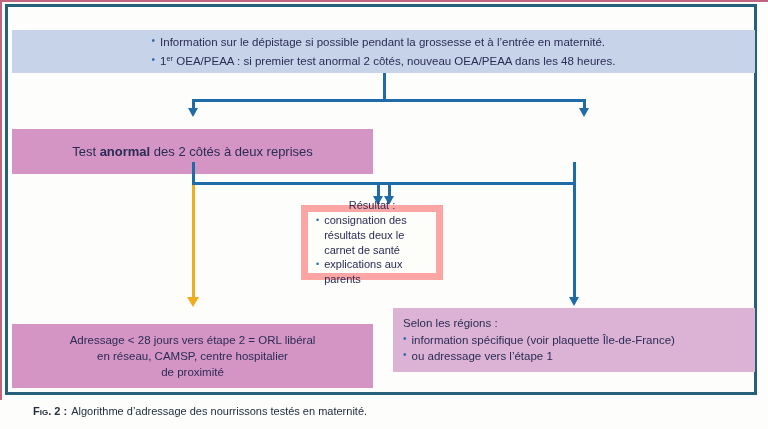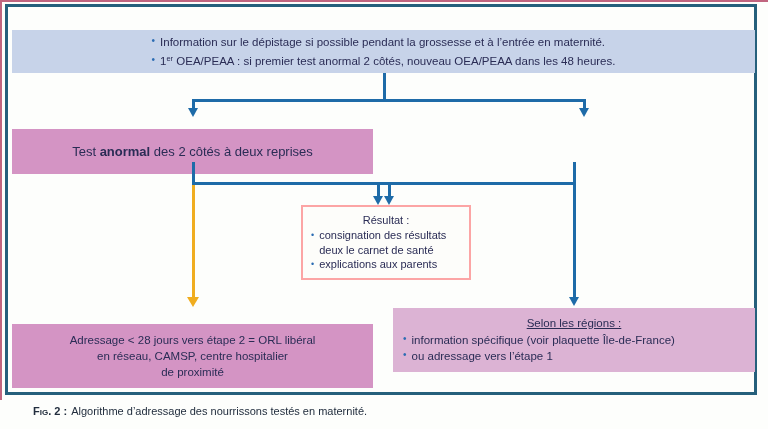--- a/index.html
+++ b/index.html
@@ -38,40 +38,40 @@
     left:12px;top:117px;width:361px;height:45px;
     background:#d494c4;font-size:13px;margin-top:12px;
   }
   .mid-right{
     left:394px;top:117px;width:361px;height:45px;
     background:#dcb3d4;font-size:12.5px;
   }
   .bold{font-weight:bold;}
   sup.sp{font-size:7.5px;vertical-align:baseline;position:relative;top:-4px;}
   .result-box{
-    left:301px;top:205px;width:170px;height:75px;
-    background:#fdfdfa;border:2px solid #fca5a5;
+    left:301px;top:205px;width:142px;height:75px;
+    background:#fdfdfa;border:7px solid #fca5a5;
     flex-direction:column;justify-content:center;
     font-size:11px;line-height:1.35;
   }
   .result-box .title{text-align:center;width:100%;}
   .result-box .bullets{padding:0 6px 0 8px;}
   .result-box .bullet-row .bullet{font-size:9px;margin-top:1px;}
   .bottom-left{
     left:12px;top:308px;width:361px;height:64px;
     background:#d494c4;font-size:11.5px;line-height:1.4;
     flex-direction:column;text-align:center;margin-top:16px;
   }
   .bottom-right{
     left:393px;top:308px;width:362px;height:64px;
     background:#dcb3d4;font-size:11.5px;line-height:1.45;
     flex-direction:column;align-items:stretch;justify-content:center;
     padding:0 10px;
   }
-  .bottom-right .title{text-align:center;text-decoration:underline;}
+  .bottom-right .title{text-align:left;}
   .line{position:absolute;background:#1e6ba8;}
   .arrowhead{
     position:absolute;width:0;height:0;
     border-left:5px solid transparent;border-right:5px solid transparent;
     border-top:9px solid #1e6ba8;
   }
   .yellow{background:#f0ad1f;}
   .arrowhead.yellow-head{border-top-color:#f0ad1f;border-left-width:6px;border-right-width:6px;border-top-width:10px;background:none;}
   .caption{
     position:absolute;left:4px;top:405px;width:760px;

